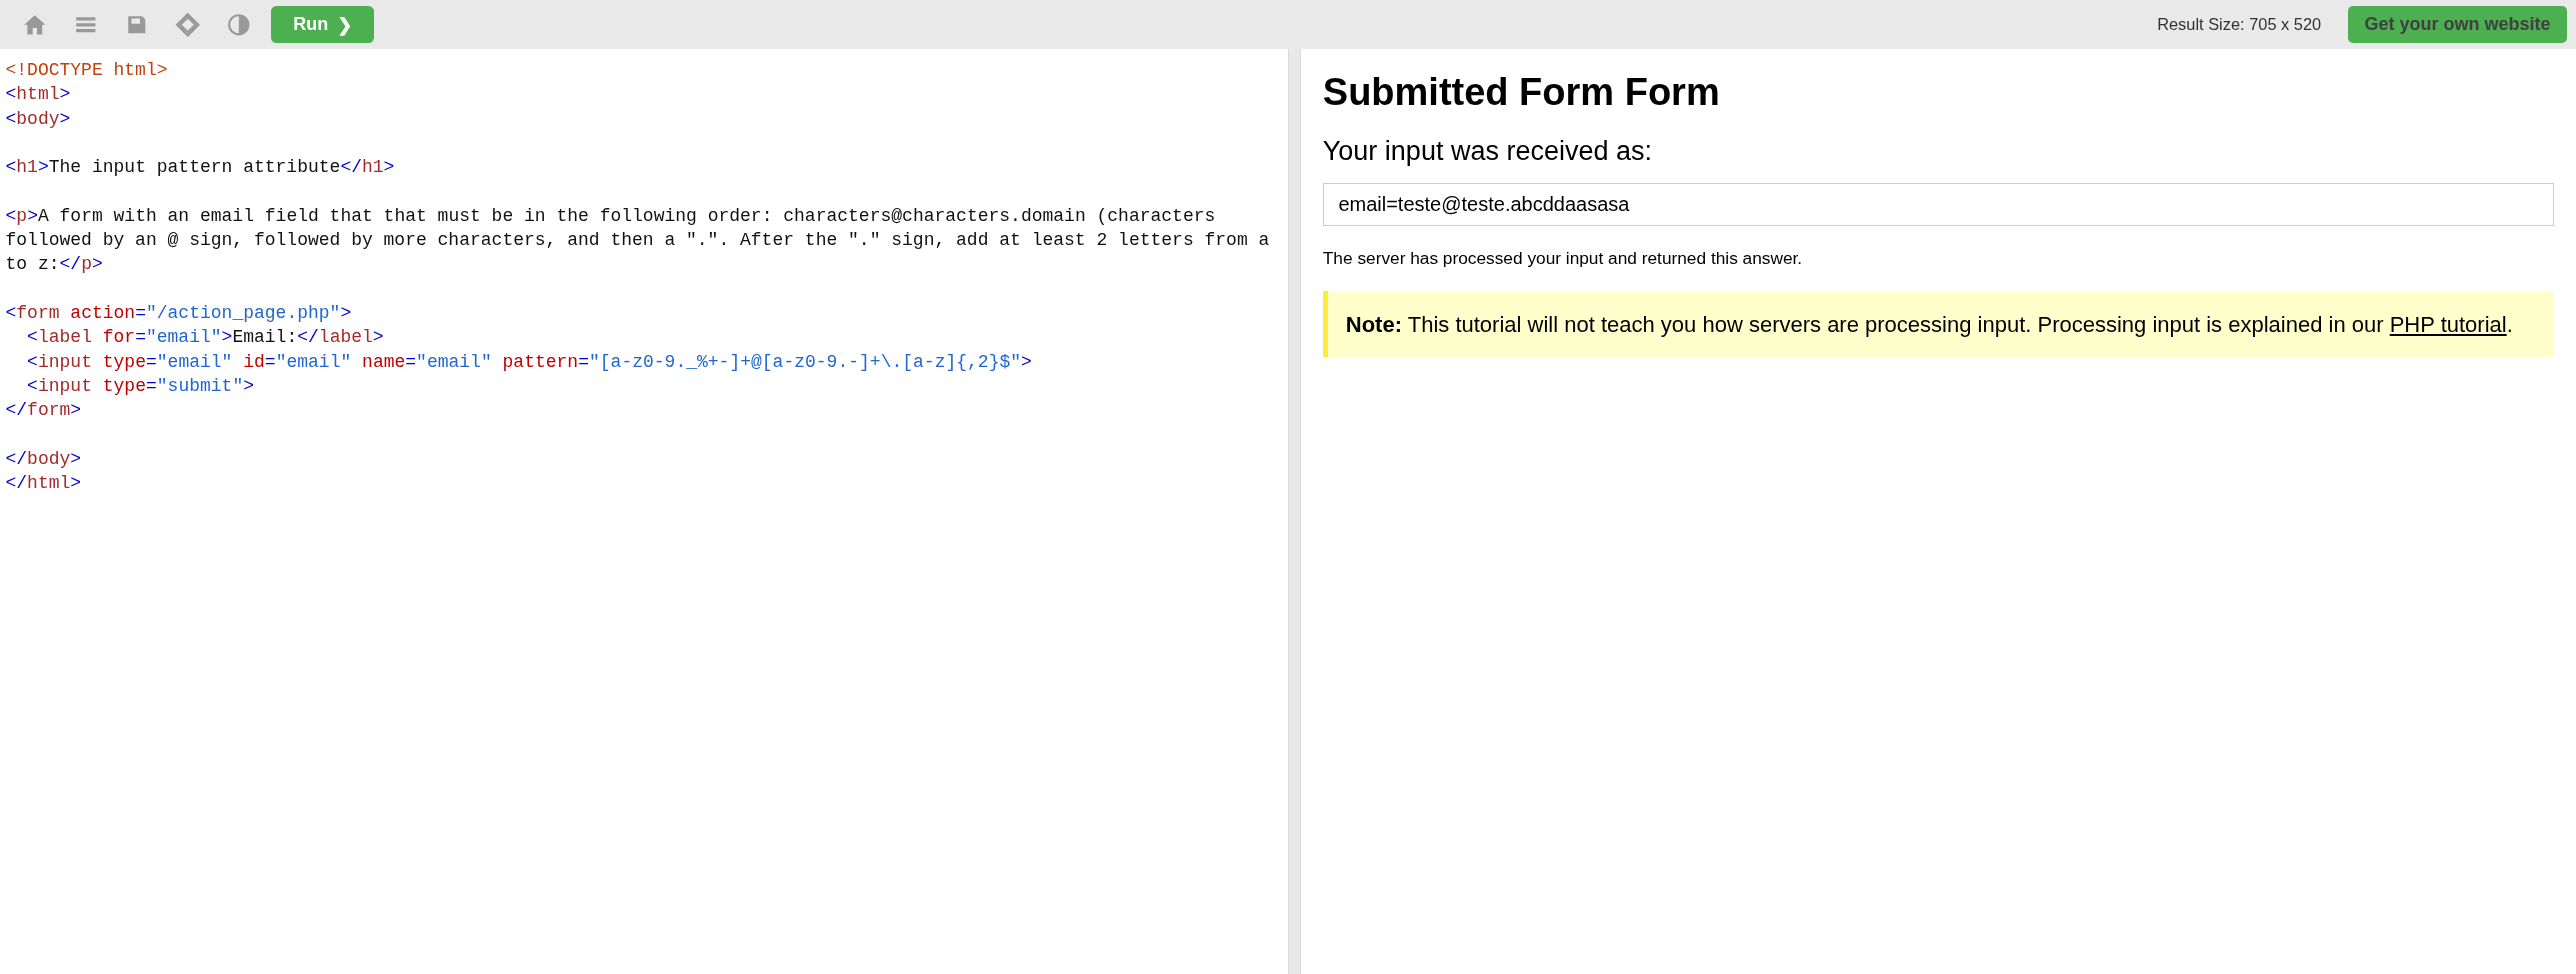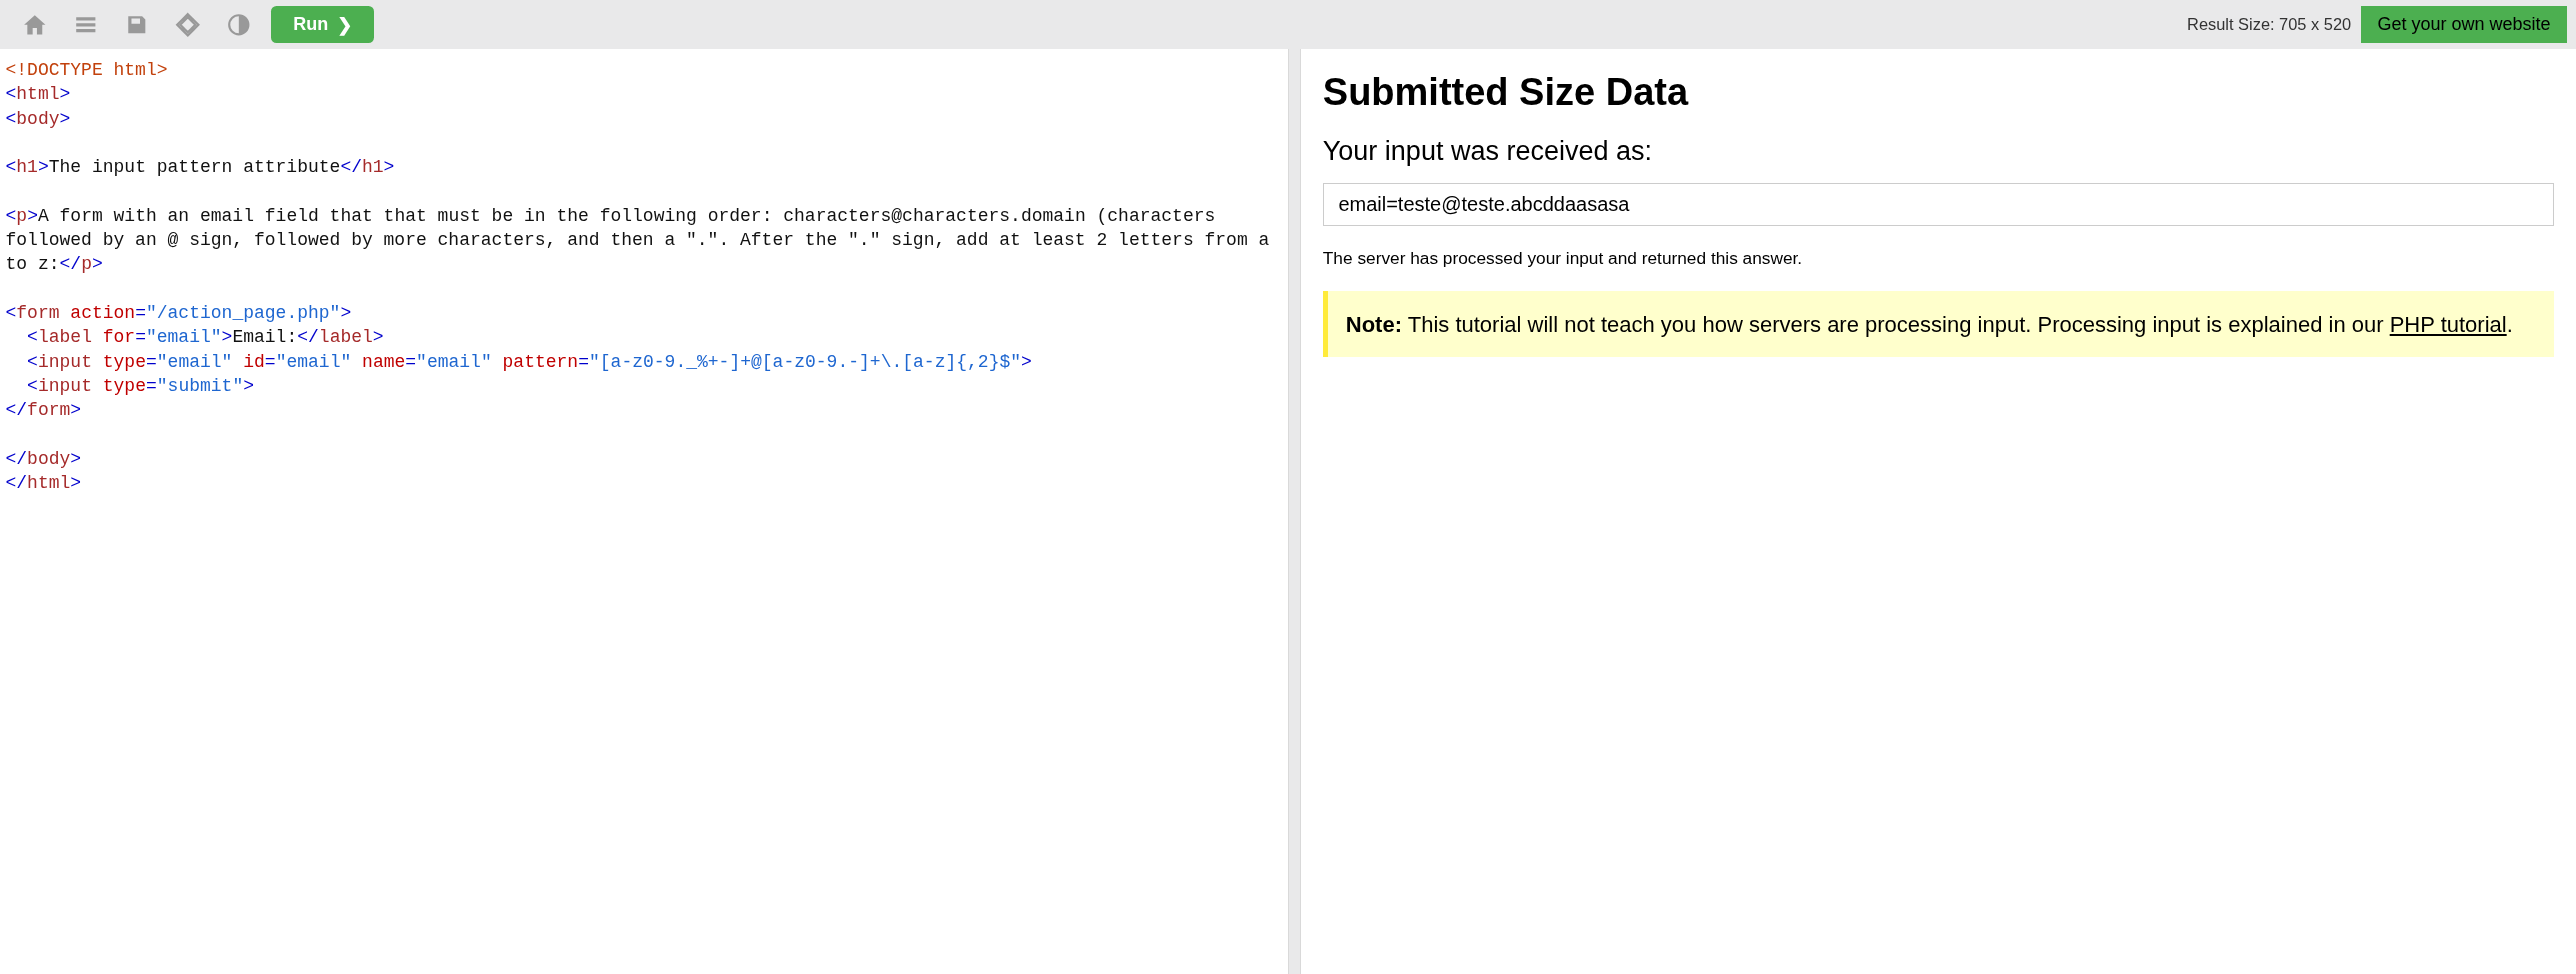--- a/index.html
+++ b/index.html
@@ -38,31 +38,31 @@
     gap: 9px;
     cursor: pointer;
     margin-left: 7.3px;
     text-align: center;
   }
   .btn-run .chev { font-size: 18px; }
   .toolbar-spacer { flex: 1; }
   .result-size {
     color: #333;
     font-size: 16.4px;
-    margin-right: 10px;
+    margin-right: 27px;
   }
   .btn-getown {
     background: #4CAF50;
-    color: #000000;
+    color: #404040;
     border: none;
-    border-radius: 0;
+    border-radius: 5px;
     height: 37px;
     padding: 0 16.4px;
     font-size: 18px;
-    font-weight: normal;
+    font-weight: bold;
     cursor: pointer;
   }
 
   .main {
     flex: 1;
     display: flex;
     min-height: 0;
   }
   .code-pane {
     width: 50%;
@@ -174,21 +174,21 @@
   <span class="t-bracket">&lt;</span><span class="t-tag">input</span> <span class="t-attr">type</span><span class="t-bracket">=</span><span class="t-val">"email"</span> <span class="t-attr">id</span><span class="t-bracket">=</span><span class="t-val">"email"</span> <span class="t-attr">name</span><span class="t-bracket">=</span><span class="t-val">"email"</span> <span class="t-attr">pattern</span><span class="t-bracket">=</span><span class="t-val">"[a-z0-9._%+-]+@[a-z0-9.-]+\.[a-z]{,2}$"</span><span class="t-bracket">&gt;</span>
   <span class="t-bracket">&lt;</span><span class="t-tag">input</span> <span class="t-attr">type</span><span class="t-bracket">=</span><span class="t-val">"submit"</span><span class="t-bracket">&gt;</span>
 <span class="t-bracket">&lt;/</span><span class="t-tag">form</span><span class="t-bracket">&gt;</span>
 
 <span class="t-bracket">&lt;/</span><span class="t-tag">body</span><span class="t-bracket">&gt;</span>
 <span class="t-bracket">&lt;/</span><span class="t-tag">html</span><span class="t-bracket">&gt;</span></div>
 
   <div class="splitter"></div>
 
   <div class="result-pane">
-    <h1 class="res-h1">Submitted Size Data</h1>
+    <h1 class="res-h1">Submitted Form Form</h1>
     <h2 class="res-h2">Your input was received as:</h2>
     <div class="res-box">email=teste@teste.abcddaasasa</div>
     <p class="res-p">The server has processed your input and returned this answer.</p>
     <div class="note">
       <b>Note:</b><span> This tutorial will not teach you how servers are processing input. Processing input is explained in our </span><a>PHP tutorial</a><span>.</span>
     </div>
   </div>
 </div>
 
 

